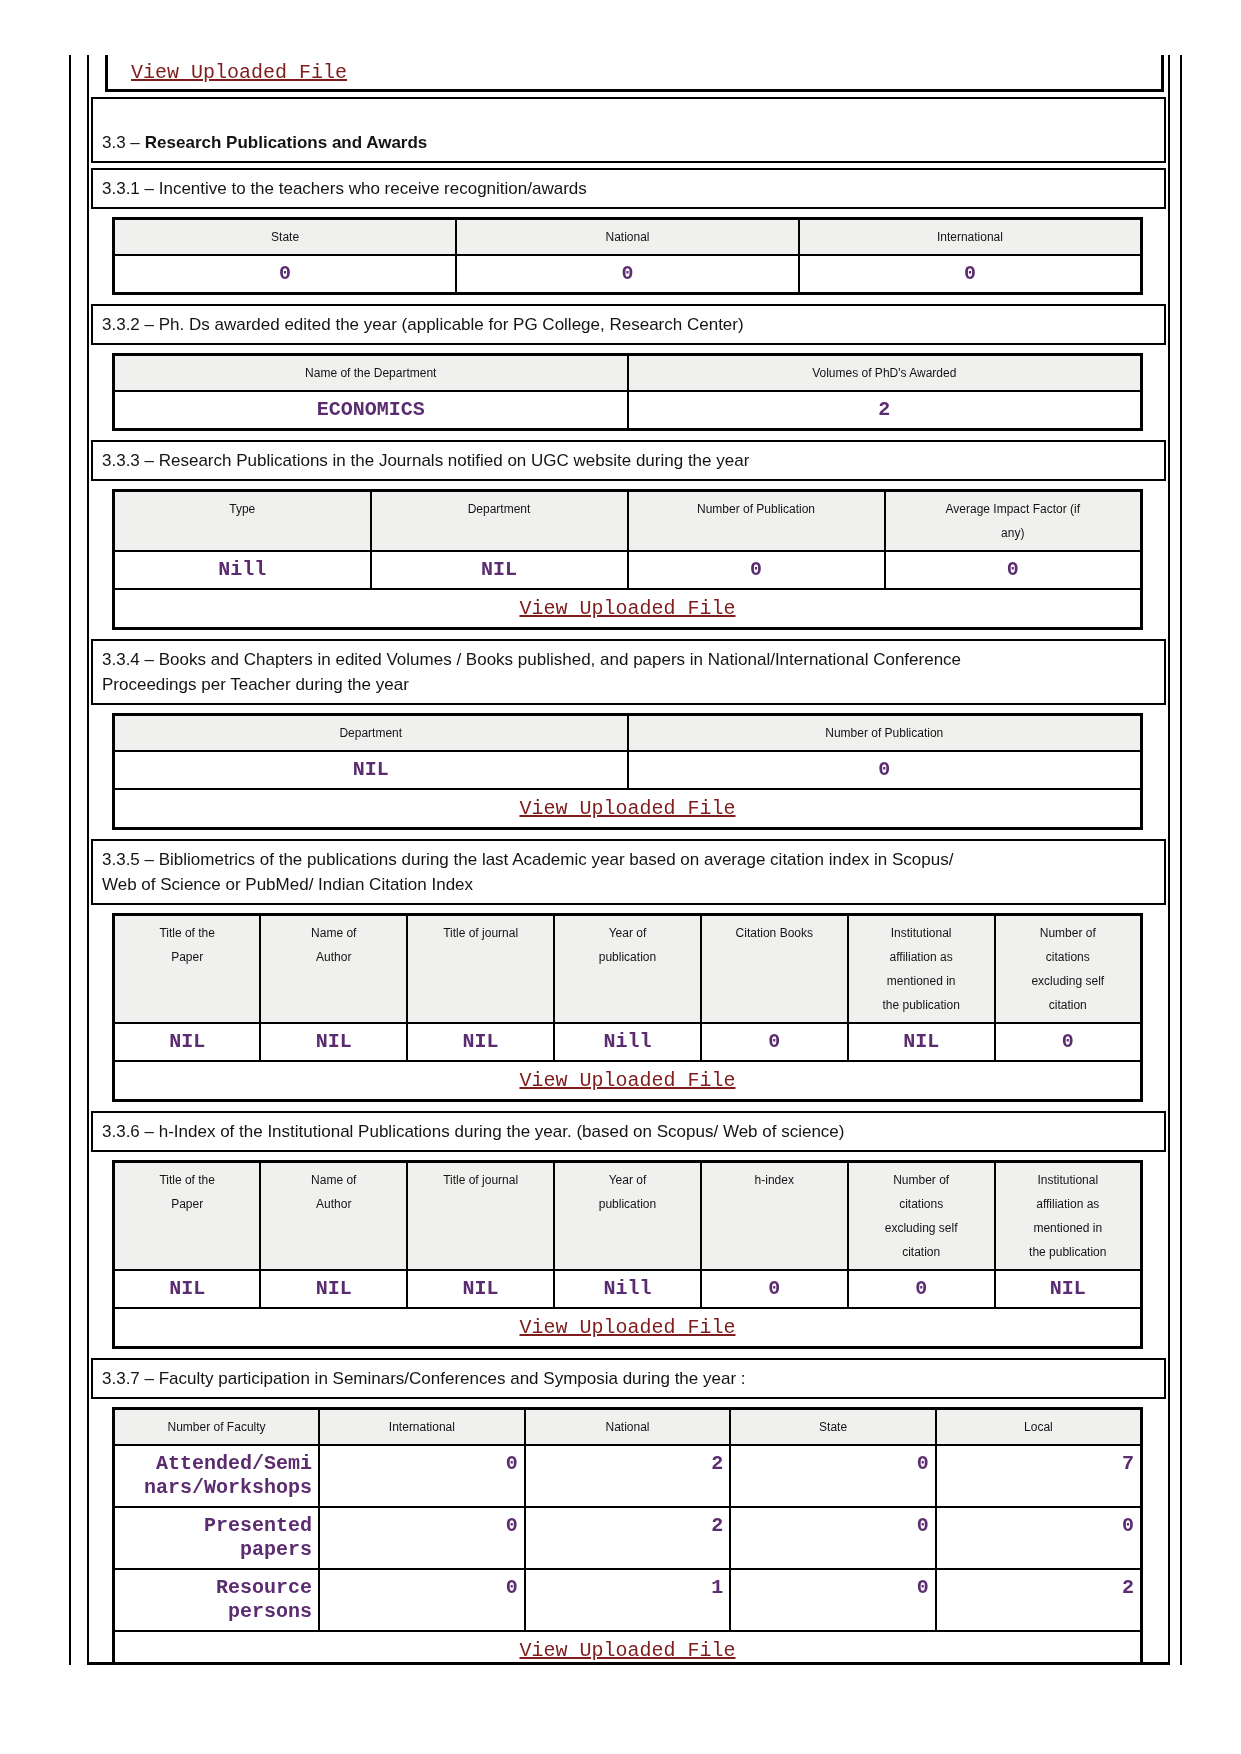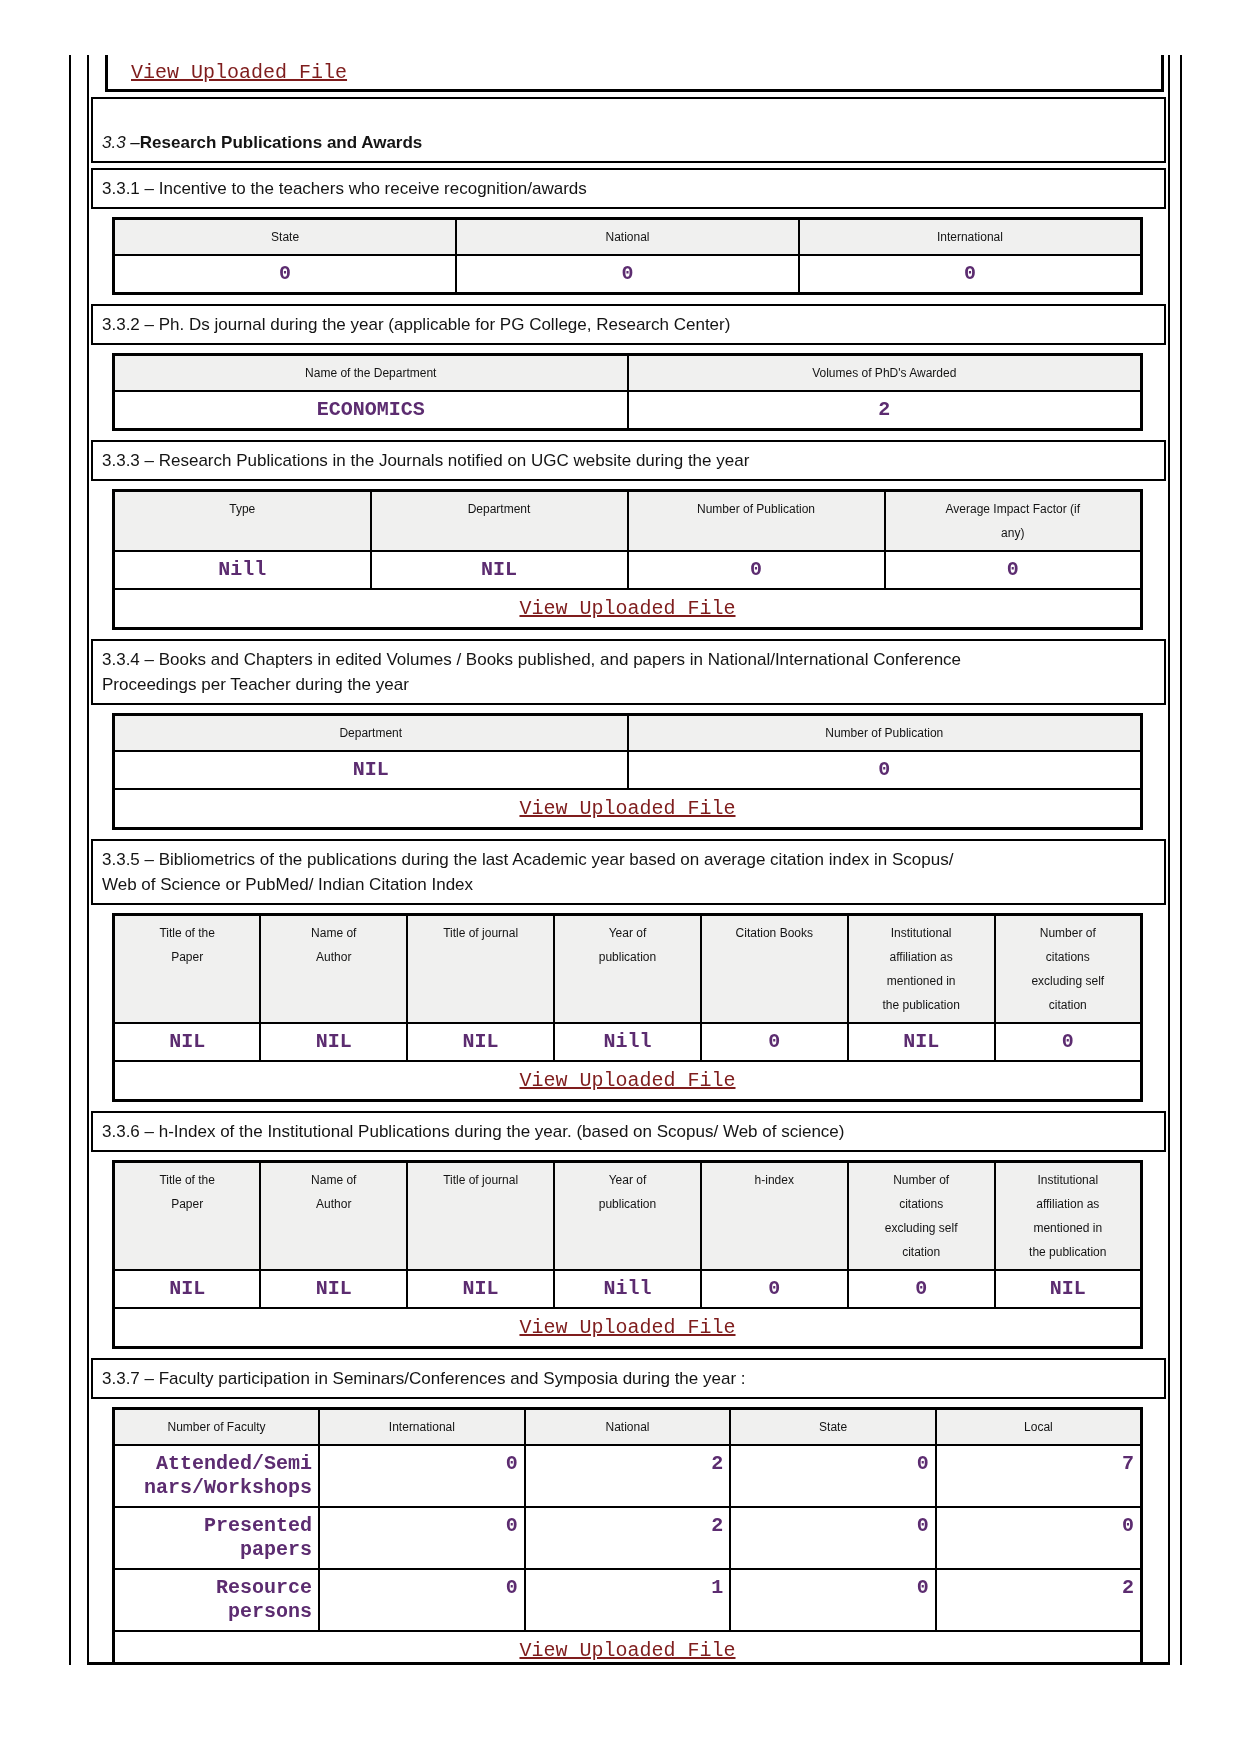--- a/index.html
+++ b/index.html
@@ -25,22 +25,22 @@
     border-left:3px solid #000;border-right:3px solid #000;border-bottom:3px solid #000;
     display:flex;align-items:center;box-sizing:border-box;
   }
   .frag-box .upl{margin-left:23px;}
   
   .hbox{
     margin:5px 2px 4px 2px;border:2px solid #000;
     padding:6px 9px;font-size:17px;line-height:25px;
     white-space:pre-line;box-sizing:border-box;
   }
-  .hbox .num{font-weight:400;font-style:italic;}
-  .hbox .ttl{font-weight:bold;}
+  .hbox .num{font-weight:400;}
+  .hbox .ttl{font-weight:bold;margin-left:5px;}
   
   .twrap{margin:8px 25px 9px 23px;}
   table.dt{width:100%;border-collapse:collapse;border:3px solid #000;table-layout:fixed;}
   table.dt th, table.dt td{border:2px solid #000;box-sizing:border-box;}
   table.dt th{
     background:#f0f0ef;font-weight:400;font-size:12px;line-height:24px;
     padding:5px 8px;text-align:center;vertical-align:top;white-space:pre-line;
   }
   td.val{
     font-family:"Liberation Mono","DejaVu Sans Mono",monospace;font-weight:bold;
@@ -80,21 +80,21 @@
       </tr>
       <tr>
         <td class="val">0</td>
         <td class="val">0</td>
         <td class="val">0</td>
       </tr>
     </tbody>
       </table>
   </div>
 
-  <div class="hbox">3.3.2 – Ph. Ds journal during the year (applicable for PG College, Research Center)</div>
+  <div class="hbox">3.3.2 – Ph. Ds awarded edited the year (applicable for PG College, Research Center)</div>
   <div class="twrap">
     <table class="dt">
       <tbody>
           <tr>
         <th>Name of the Department</th>
         <th>Volumes of PhD's Awarded</th>
       </tr>
       <tr>
         <td class="val">ECONOMICS</td>
         <td class="val">2</td>

